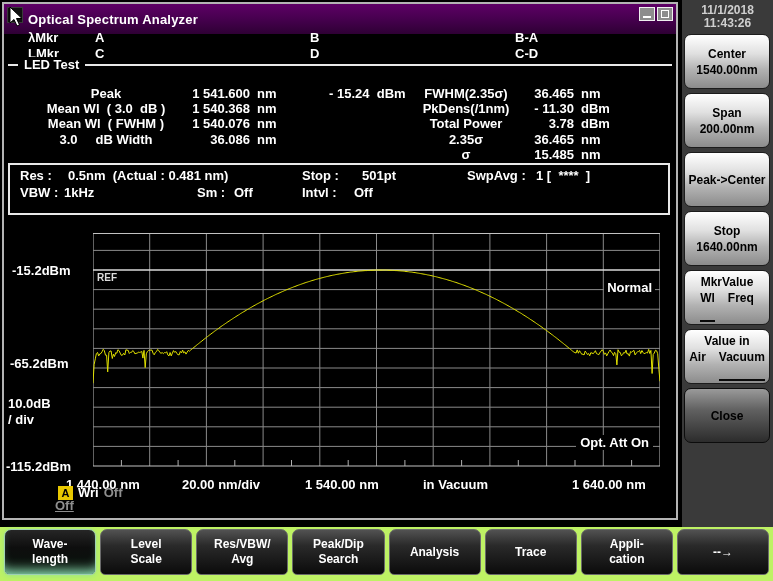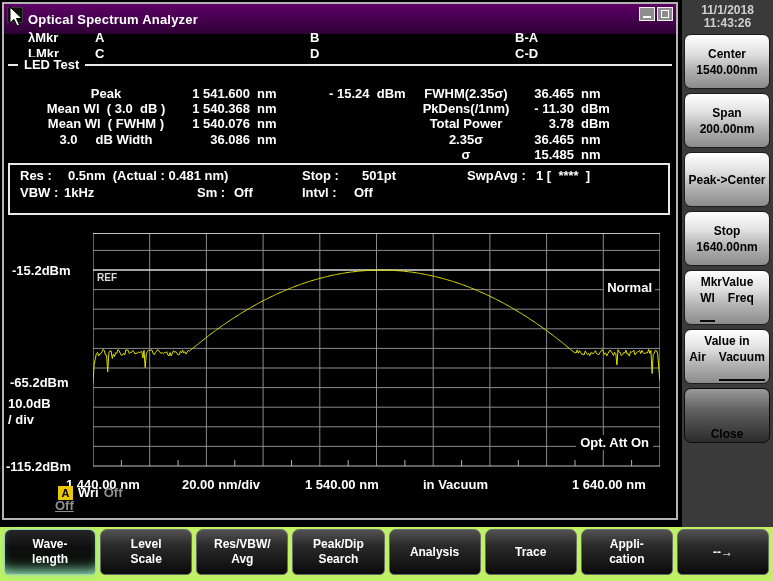--- a/index.html
+++ b/index.html
@@ -56,21 +56,21 @@
   
   .side{position:absolute;left:682px;top:0;width:91px;height:527px;background:#3a3a3a;}
   .clock{padding-top:4px;text-align:center;font-size:12px;line-height:13px;color:#cfcfcf;}
   .sbtn{margin:4px 3px 0 2px;height:55px;border-radius:7px;border:1px solid #1c1c1c;box-sizing:border-box;
         background:linear-gradient(180deg,#ffffff 0%,#e0e0e0 35%,#b2b2b2 65%,#8c8c8c 100%);
         color:#000;font-size:12px;display:flex;flex-direction:column;align-items:center;justify-content:center;cursor:pointer;}
   .sbtn .l{line-height:16px;display:block;}
   .sbtn .opts{display:flex;gap:13px;line-height:16px;}
   .opt{padding-bottom:14px;cursor:pointer;}
   .opt.sel{border-bottom:2px solid #0a0a0a;}
-  .sbtn.dark{background:linear-gradient(180deg,#9a9a9a 0%,#606060 40%,#2c2c2c 100%);border-color:#0c0c0c;justify-content:flex-end;}
+  .sbtn.dark{background:linear-gradient(180deg,#9a9a9a 0%,#606060 40%,#2c2c2c 100%);border-color:#0c0c0c;}
 
   
   .tabbar{position:absolute;left:0;top:527px;width:773px;height:54px;background:#bef264;
           display:flex;gap:4px;padding:2px 4px 0 4px;box-sizing:border-box;}
   .tab{flex:1;height:46px;border:1px solid #6a6a6a;border-radius:7px 7px 5px 5px;box-sizing:border-box;
        background:linear-gradient(180deg,#525252,#2a2a2a 35%,#0b0b0b);
        display:flex;flex-direction:column;align-items:center;justify-content:center;
        font-size:12px;color:#fff;cursor:pointer;}
   .tab .ln{display:block;line-height:15px;white-space:pre;}
   .tab.sel{background:linear-gradient(180deg,#262626,#0e0e0e 40%,#08140c);
@@ -174,21 +174,21 @@
       <span style="left:526px;top:2px;">1 [  ****  ]</span>
       <span style="left:10px;top:19px;">VBW :</span>
       <span style="left:54px;top:19px;">1kHz</span>
       <span style="left:187px;top:19px;">Sm :</span>
       <span style="left:224px;top:19px;">Off</span>
       <span style="left:292px;top:19px;">Intvl :</span>
       <span style="left:344px;top:19px;">Off</span>
     </div>
 
     <span class="ylab" style="left:8px;top:259px;">-15.2dBm</span>
-    <span class="ylab" style="left:6px;top:371px;">-65.2dBm</span>
+    <span class="ylab" style="left:6px;top:352px;">-65.2dBm</span>
     <span class="ylab" style="left:4px;top:392px;">10.0dB</span>
     <span class="ylab" style="left:4px;top:408px;">/ div</span>
     <span class="ylab" style="left:2px;top:455px;">-115.2dBm</span>
 
     <div class="chart">
       <svg id="chart-svg" width="567" height="234" viewBox="0 0 567 234">
           <line x1="0.0" y1="0" x2="0.0" y2="233" stroke="#c2c2c2" stroke-width="1"></line>
           <line x1="56.7" y1="0" x2="56.7" y2="233" stroke="#8a8a8a" stroke-width="1"></line>
           <line x1="113.4" y1="0" x2="113.4" y2="233" stroke="#8a8a8a" stroke-width="1"></line>
           <line x1="170.1" y1="0" x2="170.1" y2="233" stroke="#8a8a8a" stroke-width="1"></line>

